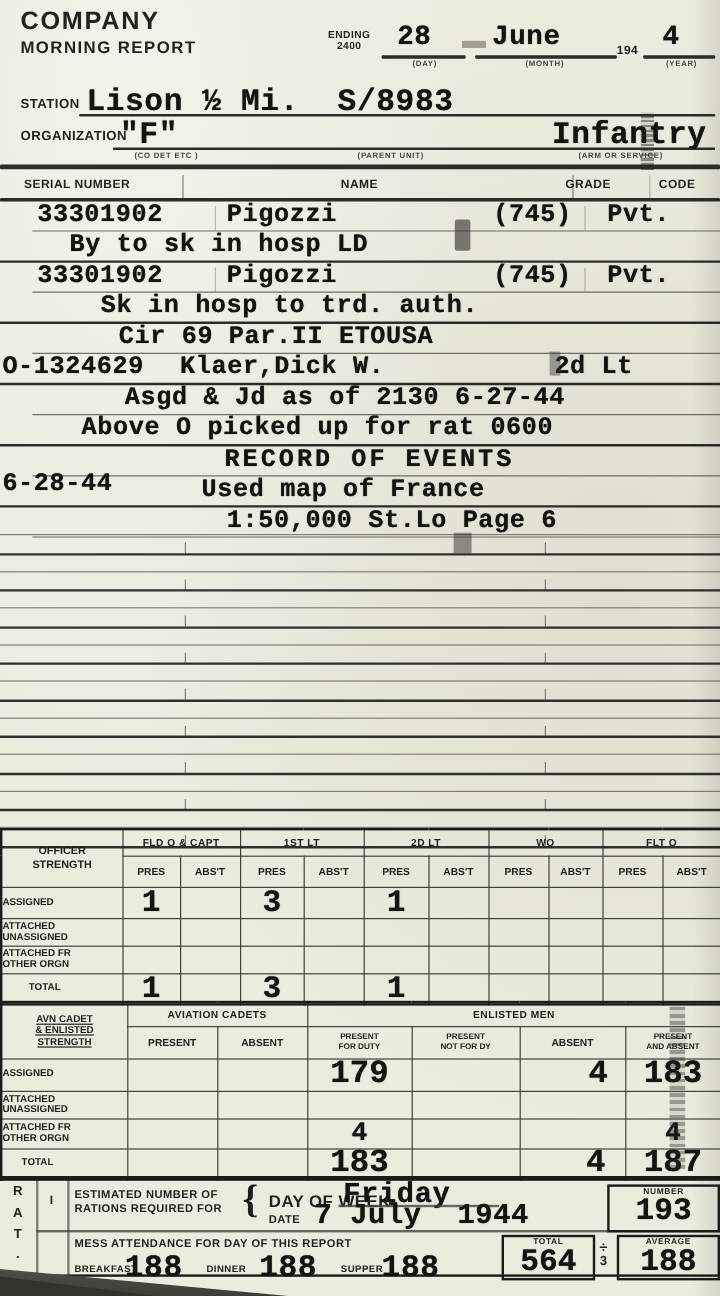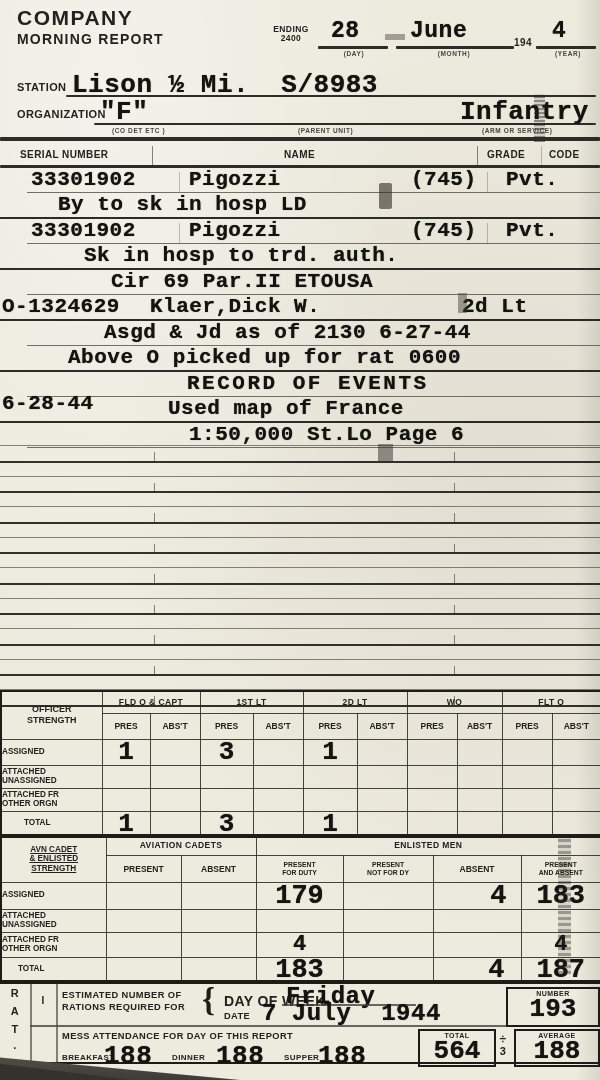--- a/index.html
+++ b/index.html
@@ -80,21 +80,21 @@
   <div class="abs t" style="left:460px;top:97px;font-size:26px;">Infantry</div>
   <div class="hl" style="left:94px;top:123px;width:502px;height:2.2px;"></div>
   <div class="abs sub" style="left:112px;top:127px;">(CO  DET  ETC )</div>
   <div class="abs sub" style="left:298px;top:127px;">(PARENT UNIT)</div>
   <div class="abs sub" style="left:482px;top:127px;">(ARM OR SERVICE)</div>
 
   <div class="hl" style="left:0;top:137px;width:600px;height:3.6px;"></div>
 
   <div class="abs p" style="left:20px;top:149px;font-size:10px;">SERIAL NUMBER</div>
   <div class="abs p" style="left:284px;top:149px;font-size:10px;">NAME</div>
-  <div class="abs p" style="left:487px;top:149px;font-size:10px;">GRADE</div>
+  <div class="abs p" style="left:471px;top:149px;font-size:10px;">GRADE</div>
   <div class="abs p" style="left:549px;top:149px;font-size:10px;">CODE</div>
   <div class="vt" style="left:152px;top:146px;height:19px;"></div>
   <div class="vt" style="left:477px;top:146px;height:19px;"></div>
   <div class="vt" style="left:541px;top:146px;height:19px;opacity:.5;"></div>
   <div class="hl" style="left:0;top:165px;width:600px;"></div>
 
   <div class="abs" style="left:0;top:167.5px;width:600px;">
 
     <div class="rrow rl">
       <span class="rtx t" style="left:4px;">33301902</span>
@@ -116,21 +116,21 @@
       <span class="rtx t" style="left:479px;">Pvt.</span>
       <span class="vt" style="left:152px;top:4px;height:20px;opacity:.5;"></span>
       <span class="vt" style="left:460px;top:4px;height:20px;opacity:.5;"></span>
     </div>
 
     <div class="rrow rh">
       <span class="rtx t" style="left:84px;">Sk in hosp to trd. auth.</span>
     </div>
 
     <div class="rrow rl">
-      <span class="rtx t" style="left:84px;text-align:right;">Cir 69 Par.II ETOUSA</span>
+      <span class="rtx t" style="left:72px;text-align:right;">Cir 69 Par.II ETOUSA</span>
     </div>
 
     <div class="rrow rh">
       <span class="rtx t" style="left:2px;">O-1324629</span>
       <span class="rtx t" style="left:150px;">Klaer,Dick W.</span>
       <span class="rtx t" style="left:462px;">2d Lt</span>
     </div>
 
     <div class="rrow rl">
       <span class="rtx t" style="left:77px;">Asgd &amp; Jd as of 2130 6-27-44</span>

